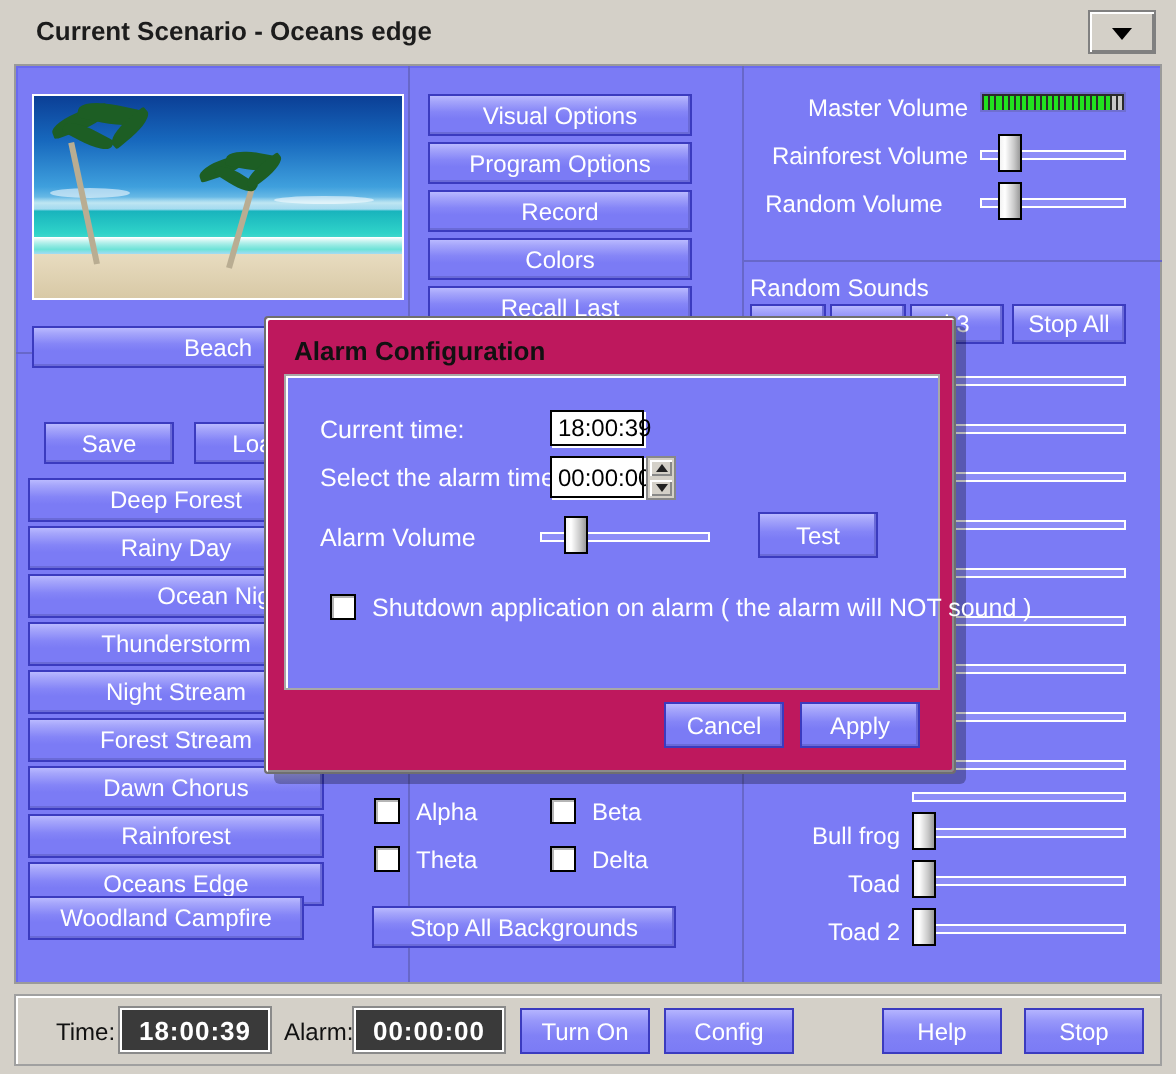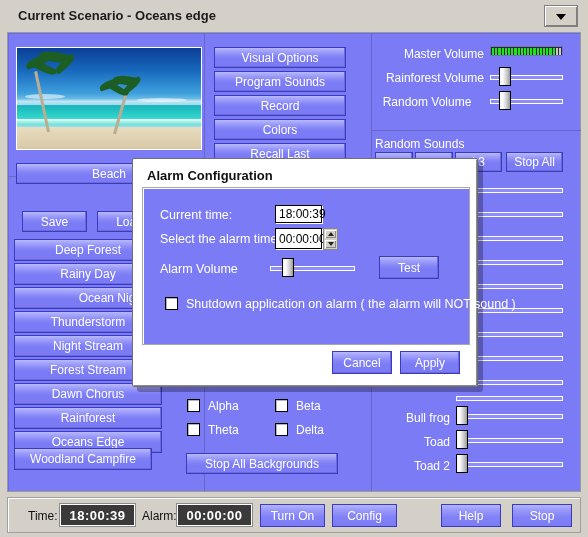--- a/index.html
+++ b/index.html
@@ -141,21 +141,21 @@
   }
 
   
   .dlg-shadow{
     position:absolute;left:137px;top:163px;width:346px;height:229px;
     background:rgba(0,0,0,0.28);
     border-radius:3px;
   }
   .dlg{
     position:absolute;left:132px;top:158px;width:346px;height:229px;
-    background:#ffffff;
+    background:#be185d;
     border:1px solid #6f6f6f;
     box-sizing:border-box;
     box-shadow:inset 1px 1px 0 #ffffff, inset -1px -1px 0 #8b8b8b;
     border-radius:2px;
   }
   .dlg-title{
     position:absolute;left:14px;top:9px;
     font-size:13px;font-weight:bold;color:#111;
   }
   .dlg-body{
@@ -268,21 +268,21 @@
   <div class="btn" style="left:14px;top:287px;width:148px;height:22px;padding-left:48px;">Ocean Night</div>
   <div class="btn" style="left:14px;top:311px;width:148px;height:22px;">Thunderstorm</div>
   <div class="btn" style="left:14px;top:335px;width:148px;height:22px;">Night Stream</div>
   <div class="btn" style="left:14px;top:359px;width:148px;height:22px;">Forest Stream</div>
   <div class="btn" style="left:14px;top:383px;width:148px;height:22px;">Dawn Chorus</div>
   <div class="btn" style="left:14px;top:407px;width:148px;height:22px;">Rainforest</div>
   <div class="btn" style="left:14px;top:431px;width:148px;height:22px;">Oceans Edge</div>
   <div class="btn" style="left:14px;top:448px;width:138px;height:22px;text-align:right;">Woodland Campfire</div>
 
   <div class="btn" style="left:214px;top:47px;width:132px;height:21px;">Visual Options</div>
-  <div class="btn" style="left:214px;top:71px;width:132px;height:21px;">Program Sounds</div>
+  <div class="btn" style="left:214px;top:71px;width:132px;height:21px;">Program Options</div>
   <div class="btn" style="left:214px;top:95px;width:132px;height:21px;">Record</div>
   <div class="btn" style="left:214px;top:119px;width:132px;height:21px;">Colors</div>
   <div class="btn" style="left:214px;top:143px;width:132px;height:21px;">Recall Last</div>
 
   <div class="lbl lbl-r" style="left:370px;top:47px;width:114px;">Master Volume</div>
   <div class="meter" id="master-meter" style="left:490px;top:46px;width:73px;">
       <i></i>
       <i></i>
       <i></i>
       <i></i>

